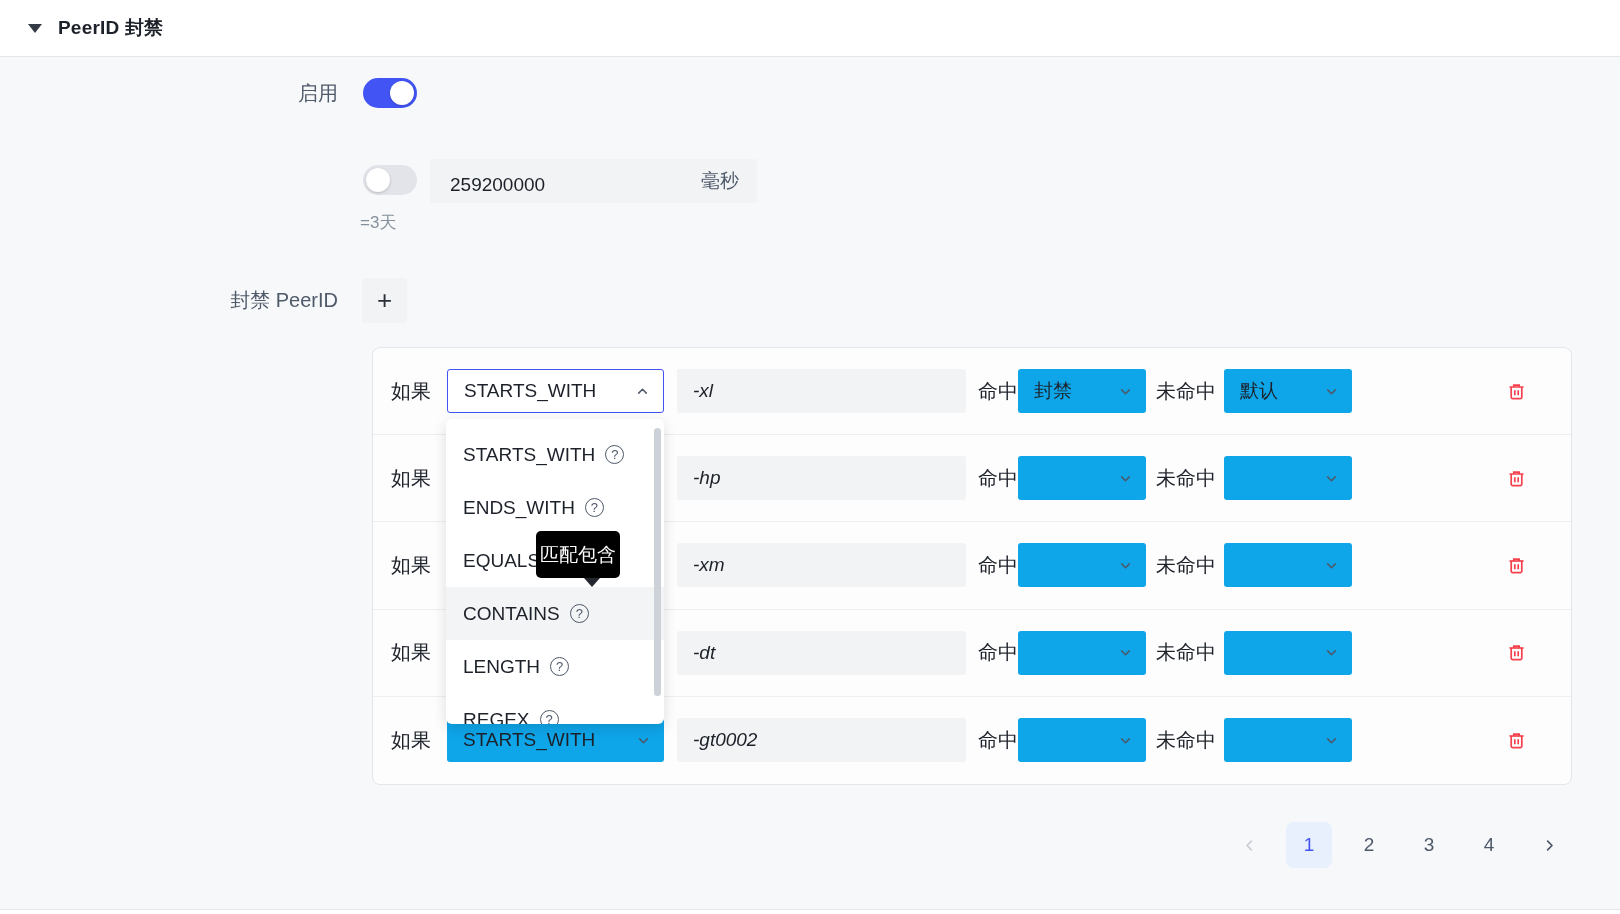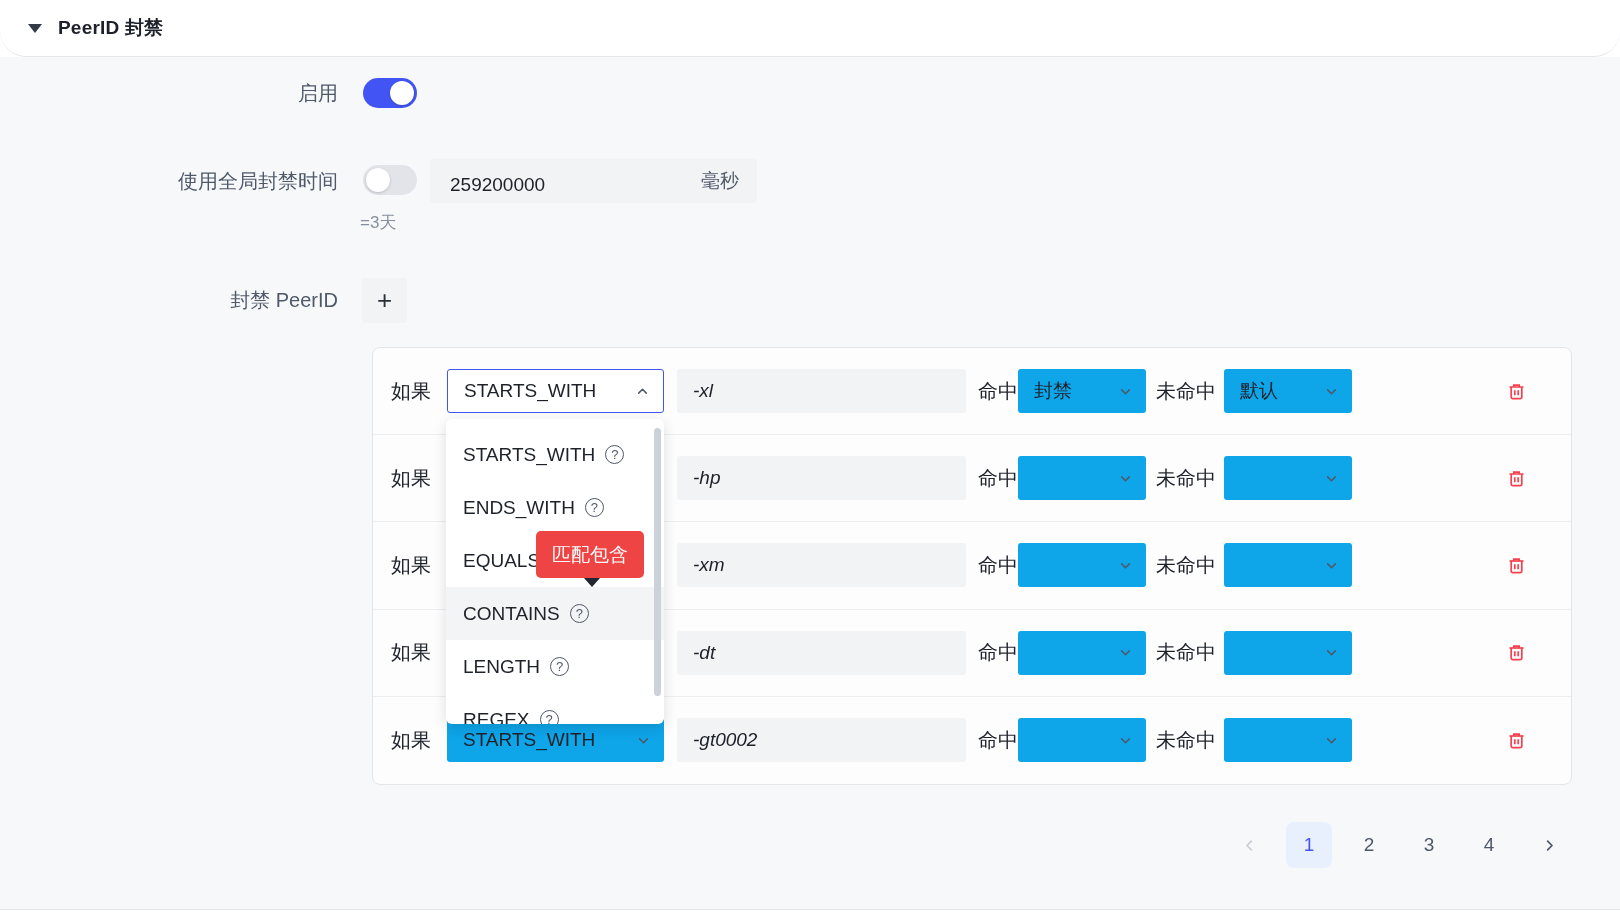--- a/index.html
+++ b/index.html
@@ -5,21 +5,21 @@
   * { margin:0; padding:0; box-sizing:border-box; }
   html,body { background:#fff; }
   .screen {
     position:relative; width:1620px; height:914px; overflow:hidden;
     background:#fff; font-family:"Liberation Sans","DejaVu Sans",sans-serif;
     color:#1d2129;
   }
   
   .sec-header {
     position:absolute; top:0; left:0; right:0; height:57px; background:#fff;
-    border-bottom:1px solid #e5e6eb; display:flex; align-items:center; padding-left:28px;border-radius:26px;
+    border-bottom:1px solid #e5e6eb; display:flex; align-items:center; padding-left:28px;
   }
   .tri-down {
     width:0; height:0; border-left:7px solid transparent; border-right:7px solid transparent;
     border-top:9px solid #333a45; margin-right:16px;
   }
   .sec-title { font-size:19px; font-weight:600; color:#1d2129; letter-spacing:.2px; }
 
   
   .sec-body {
     position:absolute; top:57px; left:0; right:0; height:853px;
@@ -109,21 +109,21 @@
     font-size:13px; color:#4e5969; flex:none;
   }
   .dd-scrollbar {
     position:absolute; right:3px; top:9px; width:7px; height:268px;
     background:#cdd1d8; border-radius:4px;
   }
 
   
   .tooltip {
     position:absolute; left:536px; top:474px; height:47px; line-height:47px;
-    background:#ef4444; color:#fff; border-radius:5px; padding:0 16px;
+    background:#000000; color:#fff; border-radius:5px; padding:0 4px;
     font-size:19px; z-index:6; white-space:nowrap;
   }
   .tooltip-arrow {
     position:absolute; top:47px; left:48px; width:0; height:0;
     border-left:8px solid transparent; border-right:8px solid transparent;
     border-top:9px solid #23262e;
   }
 
   
   .pagination {
@@ -147,21 +147,20 @@
     <span class="sec-title">PeerID 封禁</span>
   </div>
 
   <div class="sec-body">
 
     <div class="field-label" style="top:22px;">启用</div>
     <div class="toggle on" style="left:363px; top:21px;">
       <span class="knob"></span>
     </div>
 
-    <div class="field-label" style="top:110px;">使用全局封禁时间</div>
     <div class="toggle off" style="left:363px; top:108px;">
       <span class="knob"></span>
     </div>
     <div class="ms-box">
       <input type="text" readonly="" value="259200000" style="">
       <span class="ms-unit">毫秒</span>
     </div>
     <div class="hint">=3天</div>
 
     <div class="field-label" style="top:229px;">封禁 PeerID</div>

